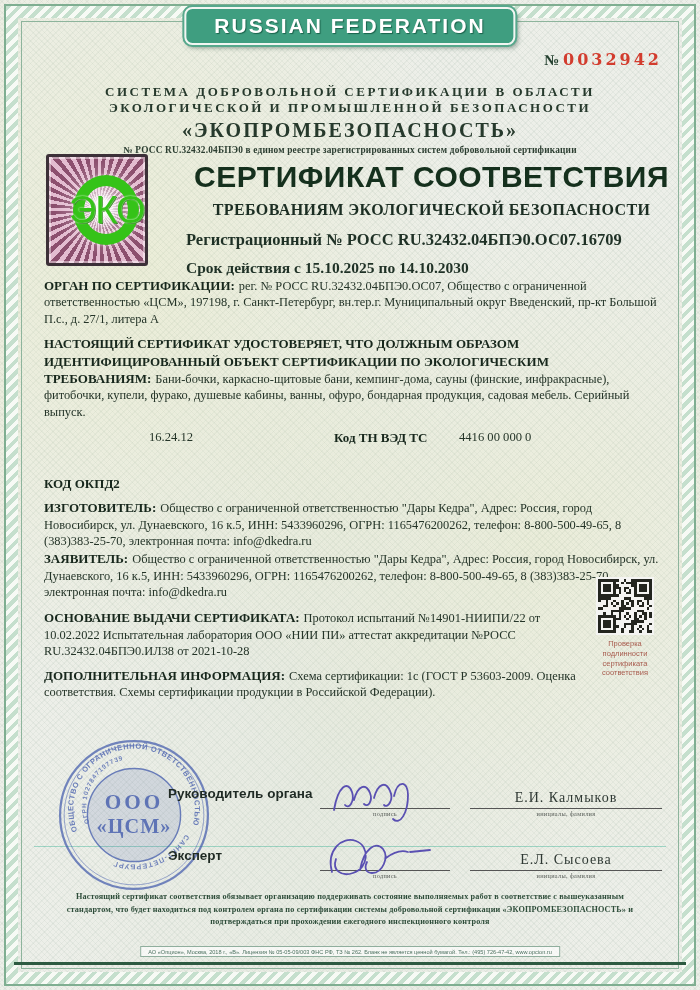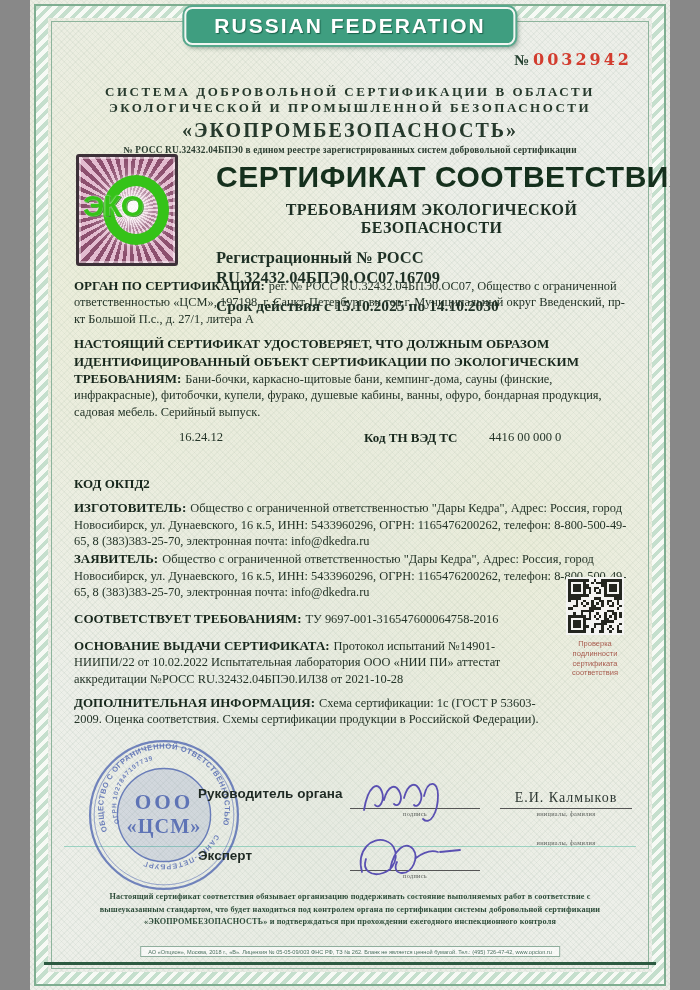--- a/index.html
+++ b/index.html
@@ -1,18 +1,18 @@
 <!DOCTYPE html>
 <html><head>
 <meta charset="utf-8">
 <style>
   * { margin:0; padding:0; box-sizing:border-box; }
   body { background:#888; font-family:"Liberation Serif", serif; }
   .cert {
-    position:relative; width:640px; height:990px; margin:0 auto; overflow:hidden;
+    position:relative; width:700px; height:990px; margin:0 auto; overflow:hidden;
     background-color:#edefe9;
     background-image:
       radial-gradient(ellipse at 18% 28%, rgba(225,228,150,0.22), transparent 42%),
       radial-gradient(ellipse at 78% 55%, rgba(222,226,148,0.18), transparent 45%),
       radial-gradient(ellipse at 45% 80%, rgba(210,220,200,0.25), transparent 50%),
       repeating-linear-gradient(45deg, rgba(138,164,148,0.10) 0 1px, transparent 1px 4px),
       repeating-linear-gradient(-45deg, rgba(138,164,148,0.10) 0 1px, transparent 1px 4px);
   }
   
   .zigzag-band {
@@ -51,22 +51,22 @@
       radial-gradient(circle at 55% 48%, rgba(255,255,255,0.95) 0 10%, rgba(255,255,255,0.25) 30%, transparent 62%),
       repeating-conic-gradient(from 3deg at 52% 50%, #8c4f6e 0 4.5deg, #e3bcd0 4.5deg 9deg);
     border:3px solid #3c3038; border-radius:3px;
     box-shadow: inset 0 0 0 2px rgba(255,255,255,0.45);
   }
   .logo .ring {
     position:absolute; right:6px; top:18px; width:66px; height:70px; border-radius:50%;
     border:11px solid #35c318; box-shadow:0 0 3px rgba(255,255,255,0.8), inset 0 0 4px rgba(255,255,255,0.8);
   }
   .logo .eco-text {
-    position:absolute; left:4px; top:32px; font-family:"Liberation Sans", sans-serif;
-    font-weight:bold; font-size:30px; color:#35c318; letter-spacing:-1px;
+    position:absolute; left:20px; top:32px; font-family:"Liberation Sans", sans-serif;
+    font-weight:normal; font-size:38px; color:#35c318; letter-spacing:-1px;
     text-shadow:0 0 2px #fff, 1px 1px 0 #1d7d08;
   }
 
   
   .title-block { position:absolute; top:160px; left:186px; right:23px; }
   .title-main {
     text-align:center; font-family:"Liberation Sans", sans-serif; font-weight:800;
     font-size:30px; letter-spacing:0.5px; color:#15301d; white-space:nowrap;
   }
   .title-sub { text-align:center; font-size:16px; font-weight:bold; color:#1c2e23; margin-top:7px; letter-spacing:0.4px; }
@@ -160,21 +160,20 @@
       <span class="lb c1">КОД ОКПД2</span>
       <span class="c2">16.24.12</span>
       <span class="lb c3">Код ТН ВЭД ТС</span>
       <span>4416 00 000 0</span>
     </div>
 
     <p class="p-manufacturer"><b>ИЗГОТОВИТЕЛЬ:</b><span>Общество с ограниченной ответственностью "Дары Кедра", Адрес: Россия, город Новосибирск, ул. Дунаевского, 16 к.5, ИНН: 5433960296, ОГРН: 1165476200262, телефон: 8-800-500-49-65, 8 (383)383-25-70, электронная почта: info@dkedra.ru</span></p>
 
     <p class="p-applicant"><b>ЗАЯВИТЕЛЬ:</b><span>Общество с ограниченной ответственностью "Дары Кедра", Адрес: Россия, город Новосибирск, ул. Дунаевского, 16 к.5, ИНН: 5433960296, ОГРН: 1165476200262, телефон: 8-800-500-49-65, 8 (383)383-25-70, электронная почта: info@dkedra.ru</span></p>
 
-    <p class="p-complies"><b>СООТВЕТСТВУЕТ ТРЕБОВАНИЯМ:</b><span>ТУ 9697-001-316547600064758-2016</span></p>
 
     <p class="p-basis"><b>ОСНОВАНИЕ ВЫДАЧИ СЕРТИФИКАТА:</b><span>Протокол испытаний №14901-НИИПИ/22 от 10.02.2022 Испытательная лаборатория ООО «НИИ ПИ» аттестат аккредитации №РОСС RU.32432.04БПЭ0.ИЛ38 от 2021-10-28</span></p>
 
     <p class="p-additional"><b>ДОПОЛНИТЕЛЬНАЯ ИНФОРМАЦИЯ:</b><span>Схема сертификации: 1с (ГОСТ Р 53603-2009. Оценка соответствия. Схемы сертификации продукции в Российской Федерации).</span></p>
   </div>
 
   <div class="qr-block">
     <div class="qr">
         <i class="d"></i>
         <i class="d"></i>
@@ -665,19 +664,22 @@
     <div class="sig-role">Эксперт</div>
     <div class="sig-cell">
       <div class="sig-line">
         <svg width="120" height="56" viewBox="0 0 120 56">
           <path d="M10,44 C4,22 20,8 34,13 C48,18 47,40 31,45 C19,49 10,42 14,31 M38,42 C42,20 54,13 61,21 C67,29 61,45 50,45 C44,45 42,40 45,34 M64,30 C72,24 80,22 86,24 M88,24 L108,22" fill="none" stroke="#5a50b2" stroke-width="1.8" stroke-linecap="round"></path>
         </svg>
       </div>
       <div class="sig-caption">подпись</div>
     </div>
     <div class="name-cell">
+      <div class="name-line">
+          <span class="name-text">Е.Л. Сысоева</span>
+        </div>
       <div class="sig-caption">инициалы, фамилия</div>
     </div>
   </div>
 
   <div class="footer-note">Настоящий сертификат соответствия обязывает организацию поддерживать состояние выполняемых работ в соответствие с вышеуказанным стандартом, что будет находиться под контролем органа по сертификации системы добровольной сертификации «ЭКОПРОМБЕЗОПАСНОСТЬ» и подтверждаться при прохождении ежегодного инспекционного контроля</div>
   <div class="print-box">АО «Опцион», Москва, 2018 г., «В». Лицензия № 05-05-09/003 ФНС РФ, ТЗ № 262. Бланк не является ценной бумагой. Тел.: (495) 726-47-42, www.opcion.ru</div>
 </div>
 
 </body></html>

